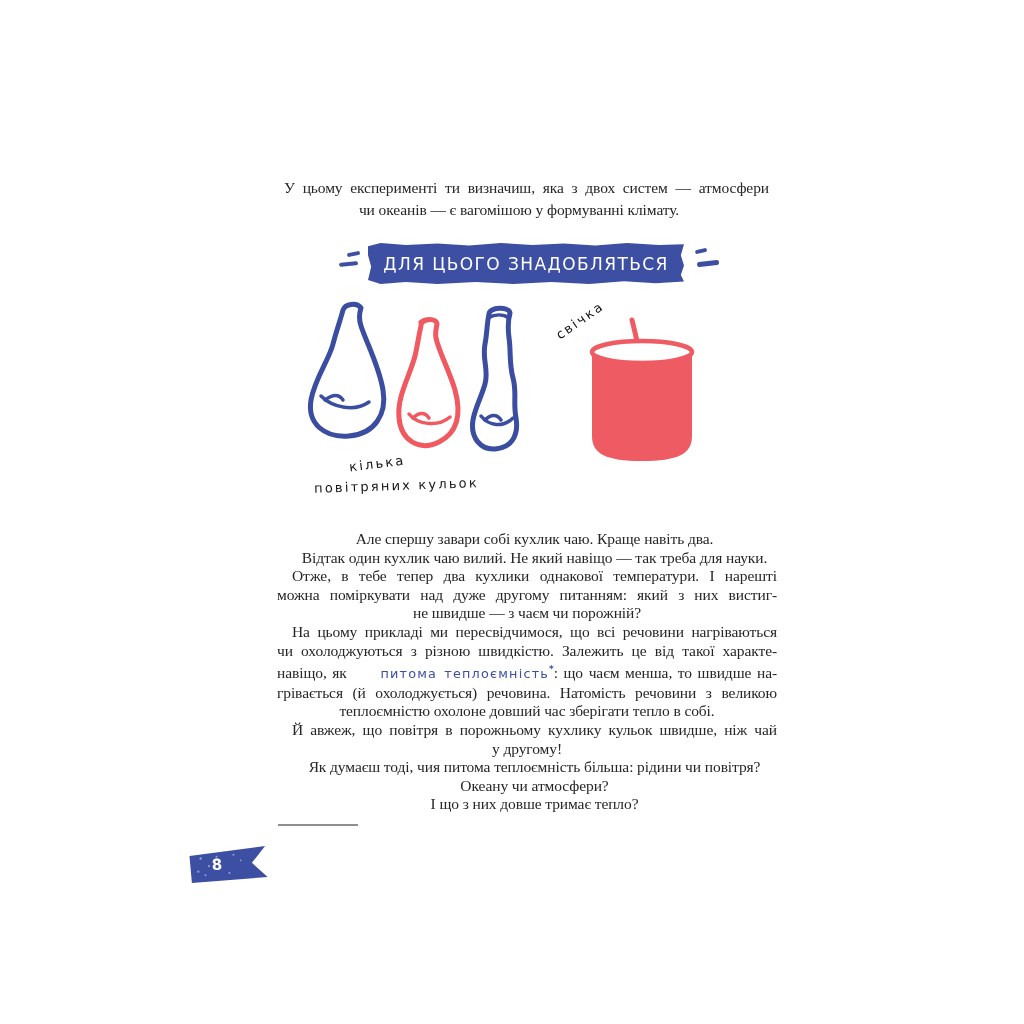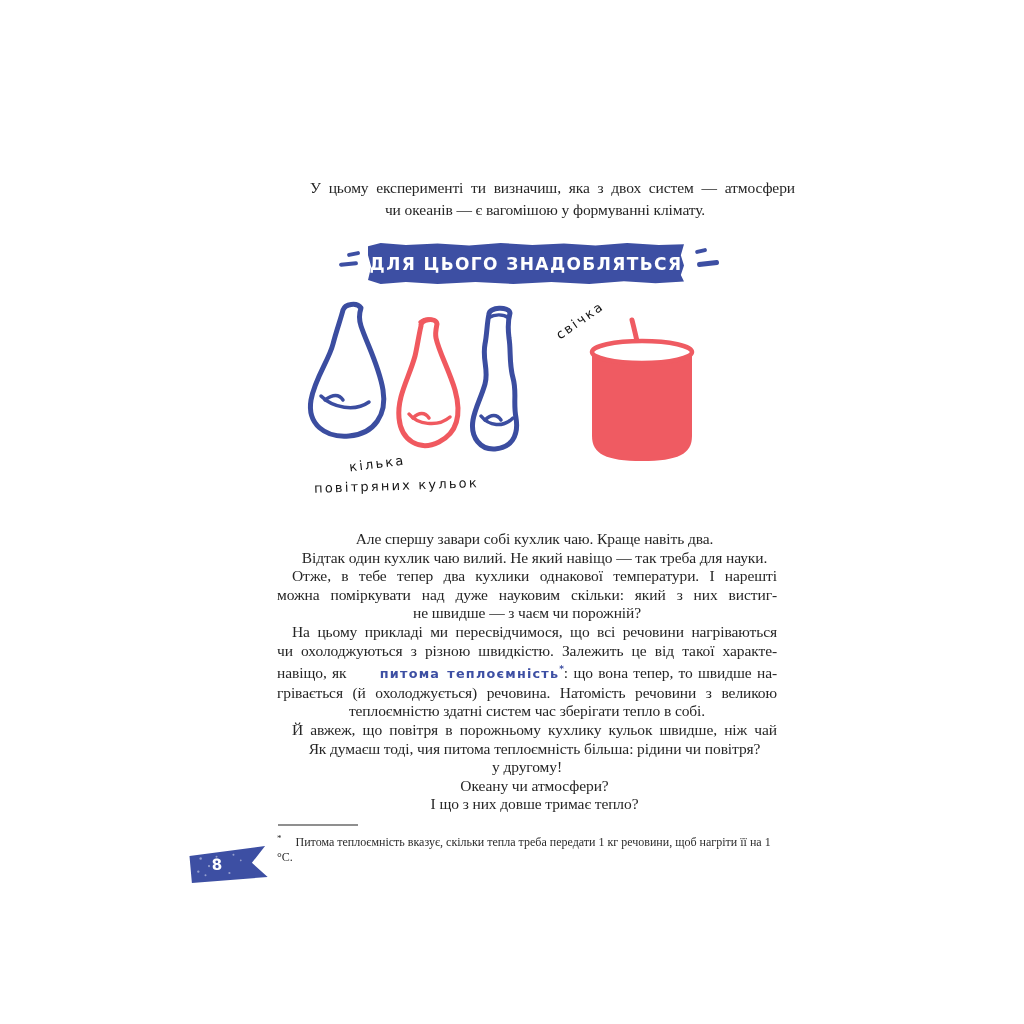--- a/index.html
+++ b/index.html
@@ -1,38 +1,38 @@
 <!DOCTYPE html>
 <html lang="uk"><head>
 <meta charset="utf-8">
 <style>
   html,body{margin:0;padding:0;background:#ffffff;}
   .page{position:relative;width:1024px;height:1024px;background:#ffffff;overflow:hidden;
         font-family:"Liberation Serif",serif;color:#262626;}
 
   
-  .intro{position:absolute;left:295px;top:177px;width:500px;
+  .intro{position:absolute;left:269px;top:177px;width:500px;
          font-size:15.5px;line-height:21.8px;letter-spacing:-0.1px;}
   .bodytext{position:absolute;left:277px;top:530px;width:500px;
          font-size:15.5px;line-height:18.6px;letter-spacing:-0.1px;}
   .ln{text-align:center;}
   .ln.j{text-align:justify;text-align-last:justify;}
   .ln.ind{text-indent:15px;}
 
   
-  .term{font-family:"DejaVu Sans",sans-serif;font-weight:bold;color:#3d4fa3;
+  .term{font-family:"DejaVu Sans",sans-serif;font-weight:normal;color:#3d4fa3;
         font-size:12.8px;letter-spacing:1.2px;margin-left:28px;}
   .term-mark{font-family:"DejaVu Sans",sans-serif;font-weight:bold;color:#3d4fa3;
         font-size:9px;vertical-align:6px;}
 
   
   .banner{position:absolute;left:368px;top:243px;width:316px;height:41px;background:#3d4fa3;
           display:flex;align-items:center;justify-content:center;
           clip-path:polygon(0% 8%,4% 0%,12% 5%,22% 1%,32% 6%,42% 0%,52% 5%,62% 1%,72% 6%,82% 0%,92% 5%,100% 3%,99% 30%,100% 55%,99% 78%,100% 94%,91% 98%,81% 93%,70% 100%,58% 95%,46% 100%,34% 95%,22% 100%,12% 95%,4% 100%,0% 90%,1% 58%,0% 30%);}
-  .banner-label{font-family:"DejaVu Sans",sans-serif;font-weight:bold;color:#ffffff;
+  .banner-label{font-family:"DejaVu Sans",sans-serif;font-weight:normal;color:#ffffff;
           font-size:17px;letter-spacing:1.4px;white-space:nowrap;}
   .dash{position:absolute;background:#3d4fa3;border-radius:2px;}
   .dash.l1{left:347px;top:252px;width:13px;height:3.5px;transform:rotate(-11deg);}
   .dash.l2{left:339px;top:262px;width:19px;height:4px;transform:rotate(-5deg);}
   .dash.r1{left:695px;top:249px;width:12px;height:3.5px;transform:rotate(-13deg);}
   .dash.r2{left:697px;top:261px;width:22px;height:4.5px;transform:rotate(-7deg);}
 
   
   .balloons{position:absolute;left:303px;top:300px;}
   .hand{font-family:"DejaVu Sans",sans-serif;color:#141414;font-size:13px;letter-spacing:2.2px;white-space:nowrap;}
@@ -95,36 +95,35 @@
     <path d="M46,4 C48,12 50,20 52,30" fill="none" stroke="#ef5b62" stroke-width="5" stroke-linecap="round"></path>
     <path d="M6,36 L6,120 C6,138 20,145 56,145 C92,145 106,138 106,120 L106,36 Z" fill="#ef5b62"></path>
     <ellipse cx="56" cy="36" rx="50" ry="11" fill="#ffffff" stroke="#ef5b62" stroke-width="4.5"></ellipse>
   </svg>
   <div class="hand lbl-candle">свічка</div>
 
   <div class="bodytext">
     <div class="ln ind">Але спершу завари собі кухлик чаю. Краще навіть два.</div>
     <div class="ln ind">Відтак один кухлик чаю вилий. Не який навіщо — так треба для науки.</div>
     <div class="ln ind j">Отже, в тебе тепер два кухлики однакової температури. І нарешті</div>
-    <div class="ln j">можна поміркувати над дуже науковим скільки: який з них вистиг-</div>
+    <div class="ln j">можна поміркувати над дуже другому питанням: який з них вистиг-</div>
     <div class="ln">не швидше — з чаєм чи порожній?</div>
     <div class="ln ind j">На цьому прикладі ми пересвідчимося, що всі речовини нагріваються</div>
     <div class="ln j">чи охолоджуються з різною швидкістю. Залежить це від такої характе-</div>
-    <div class="ln j"><span>навіщо, як </span><span class="term">питома теплоємність</span><span class="term-mark">*</span><span>: що вона тепер, то швидше на-</span></div>
+    <div class="ln j"><span>навіщо, як </span><span class="term">питома теплоємність</span><span class="term-mark">*</span><span>: що чаєм менша, то швидше на-</span></div>
     <div class="ln j">грівається (й охолоджується) речовина. Натомість речовини з великою</div>
-    <div class="ln">теплоємністю здатні систем час зберігати тепло в собі.</div>
+    <div class="ln">теплоємністю охолоне довший час зберігати тепло в собі.</div>
     <div class="ln ind j">Й авжеж, що повітря в порожньому кухлику кульок швидше, ніж чай</div>
+    <div class="ln">у другому!</div>
     <div class="ln ind">Як думаєш тоді, чия питома теплоємність більша: рідини чи повітря?</div>
-    <div class="ln">у другому!</div>
     <div class="ln ind">Океану чи атмосфери?</div>
     <div class="ln ind">І що з них довше тримає тепло?</div>
   </div>
 
   <div class="fn-rule"></div>
-  <div class="footnote"><span class="fn-mark">*</span><span>Питома теплоємність вказує, скільки тепла треба передати 1 кг речовини, щоб нагріти її на 1 °С.</span></div>
 
   <div class="flag">
     <svg width="80" height="36" viewBox="0 0 80 36">
       <polygon points="1,7 77,1 63,17 78,32 2,34" fill="#3d4fa3"></polygon>
       <g fill="#ffffff" opacity="0.45">
         <circle cx="12" cy="10" r="1.3"></circle>
           <circle cx="20" cy="18" r="1.1"></circle>
           <circle cx="9" cy="23" r="1.2"></circle>
         <circle cx="28" cy="9" r="1"></circle>
           <circle cx="16" cy="27" r="1"></circle>

